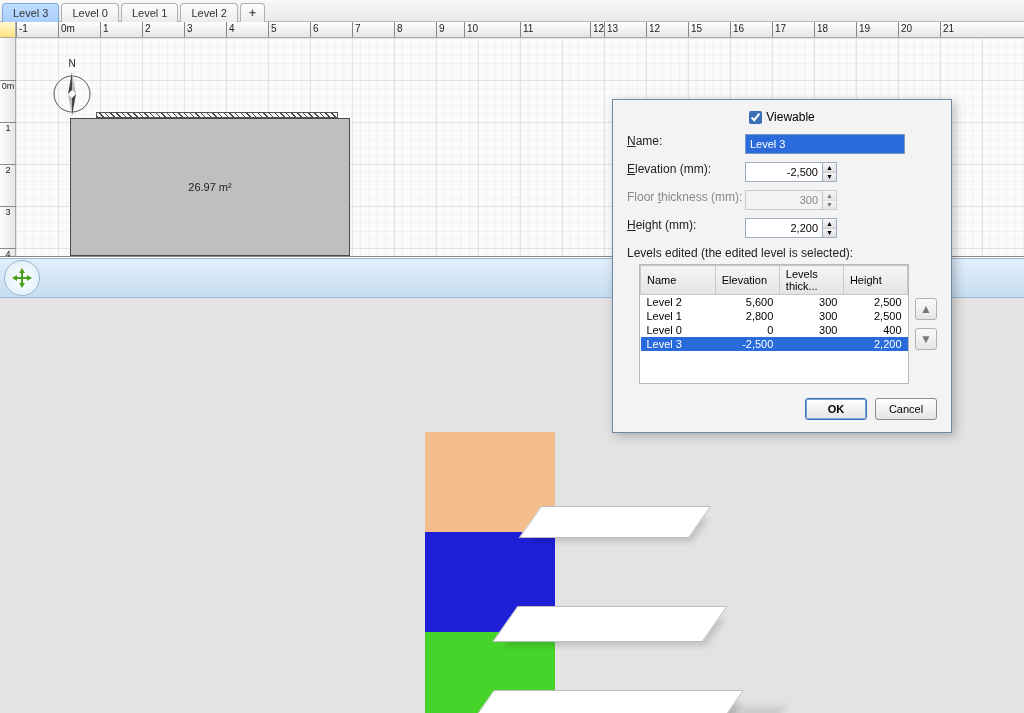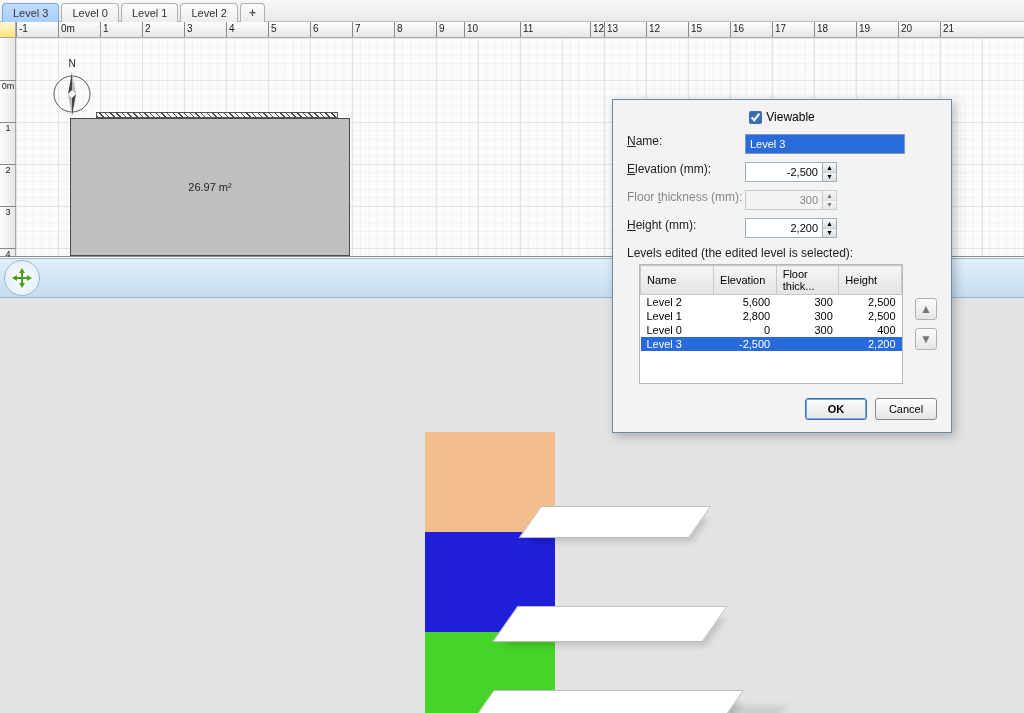--- a/index.html
+++ b/index.html
@@ -271,21 +271,21 @@
   .spinner-btns div:first-child { border-bottom: 1px solid #ccc; }
   .viewable-row {
     display: flex;
     align-items: center;
     justify-content: center;
     gap: 4px;
     margin-bottom: 10px;
   }
   .viewable-row input { accent-color: #3a6fb5; }
   .summary-label { margin: 8px 0 4px 0; color: #222; }
-  .summary-wrap { display: flex; gap: 12px; padding-left: 12px; }
+  .summary-wrap { display: flex; gap: 6px; padding-left: 12px; }
   .summary-table {
     flex: 1;
     border: 1px solid #b8b8b8;
     background: #fff;
     height: 120px;
     overflow: hidden;
     font-size: 11px;
   }
   .summary-table table { width: 100%; border-collapse: collapse; table-layout: fixed;}
   .summary-table thead th {
@@ -471,21 +471,21 @@
           <colgroup>
               <col style="width:28%">
               <col style="width:24%">
               <col style="width:24%">
               <col style="width:24%">
             </colgroup>
           <thead>
               <tr id="sumhead">
                 <th>Name</th>
                 <th>Elevation</th>
-                <th>Floor thick...</th>
+                <th>Levels thick...</th>
                 <th>Height</th>
               </tr>
             </thead>
           <tbody id="sumbody">
               <tr>
                 <td>Level 2</td>
                 <td>5,600</td>
                 <td>300</td>
                 <td>2,500</td>
               </tr>

